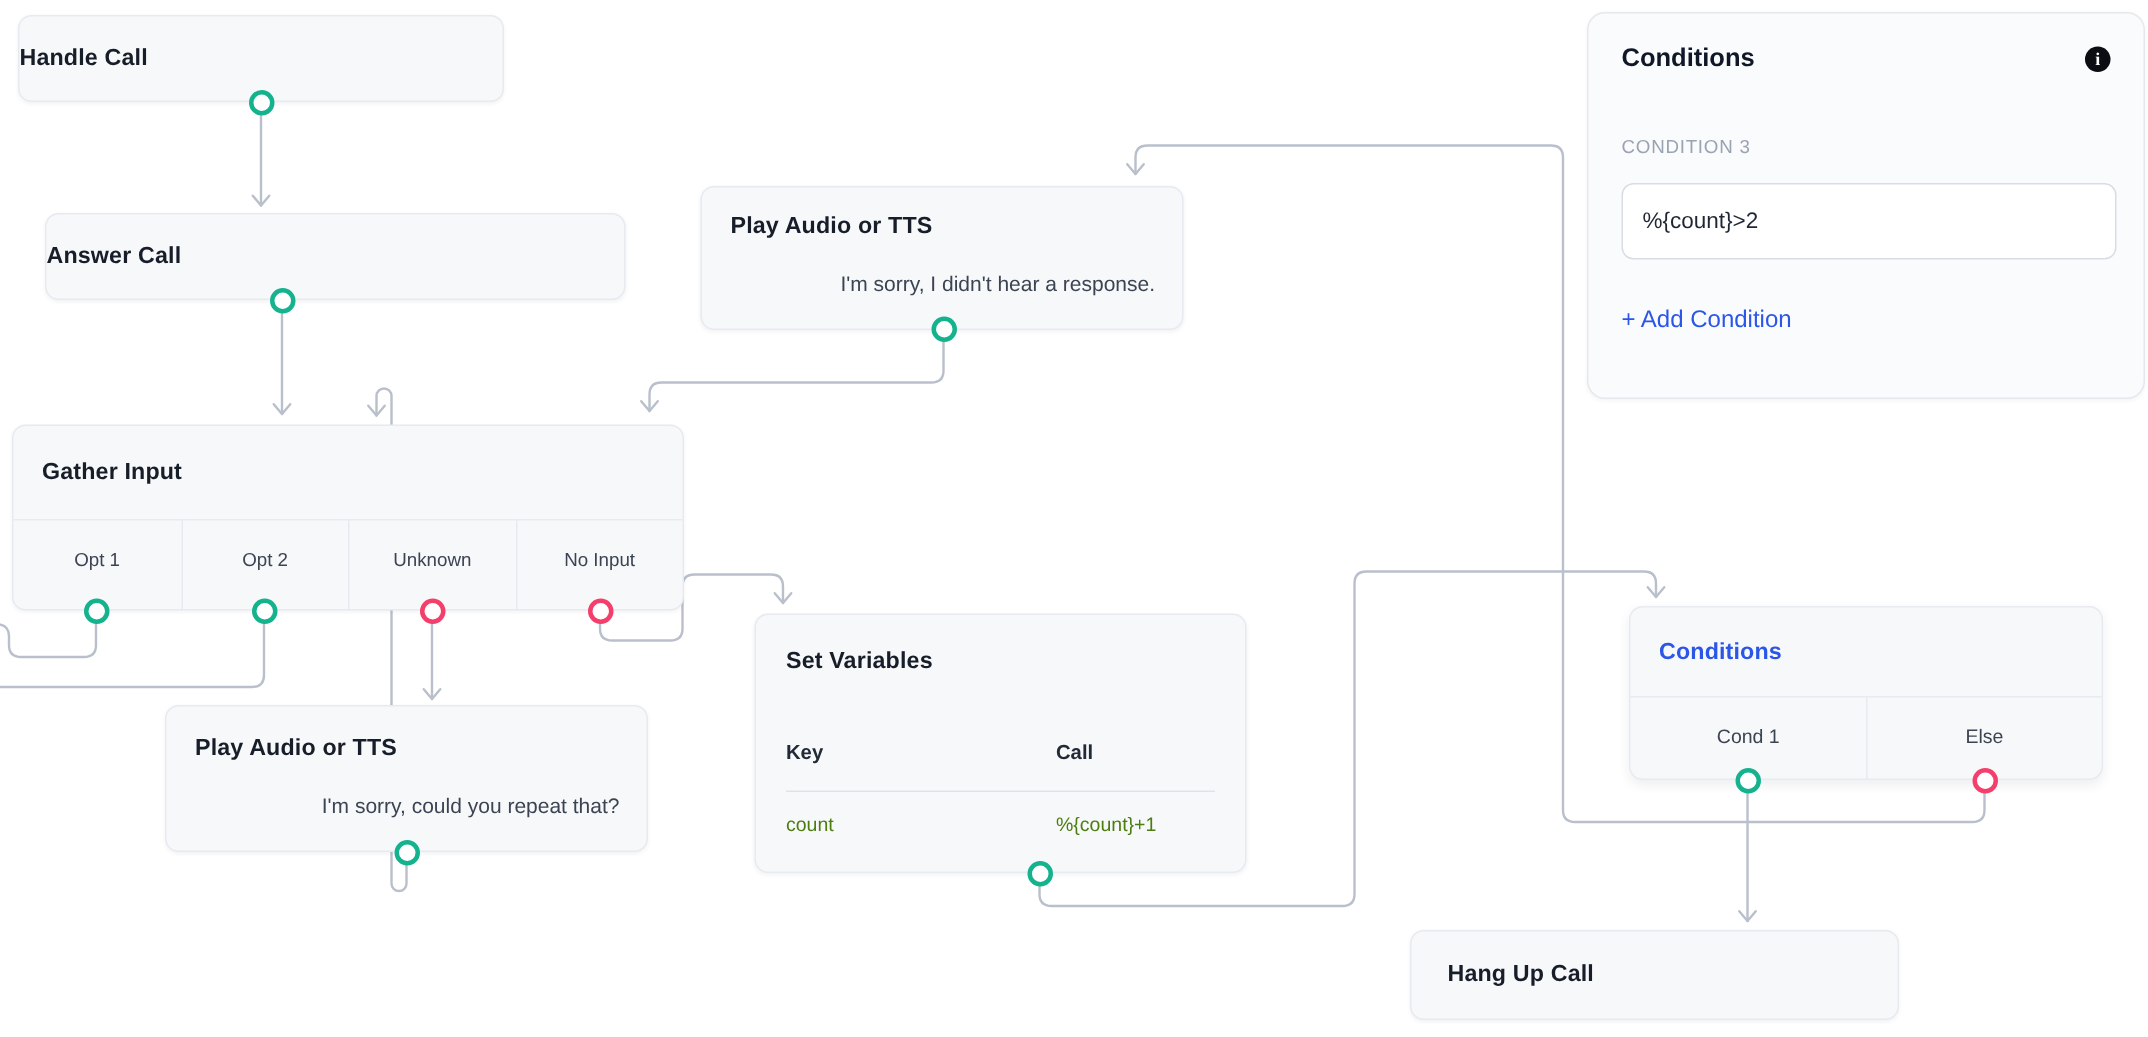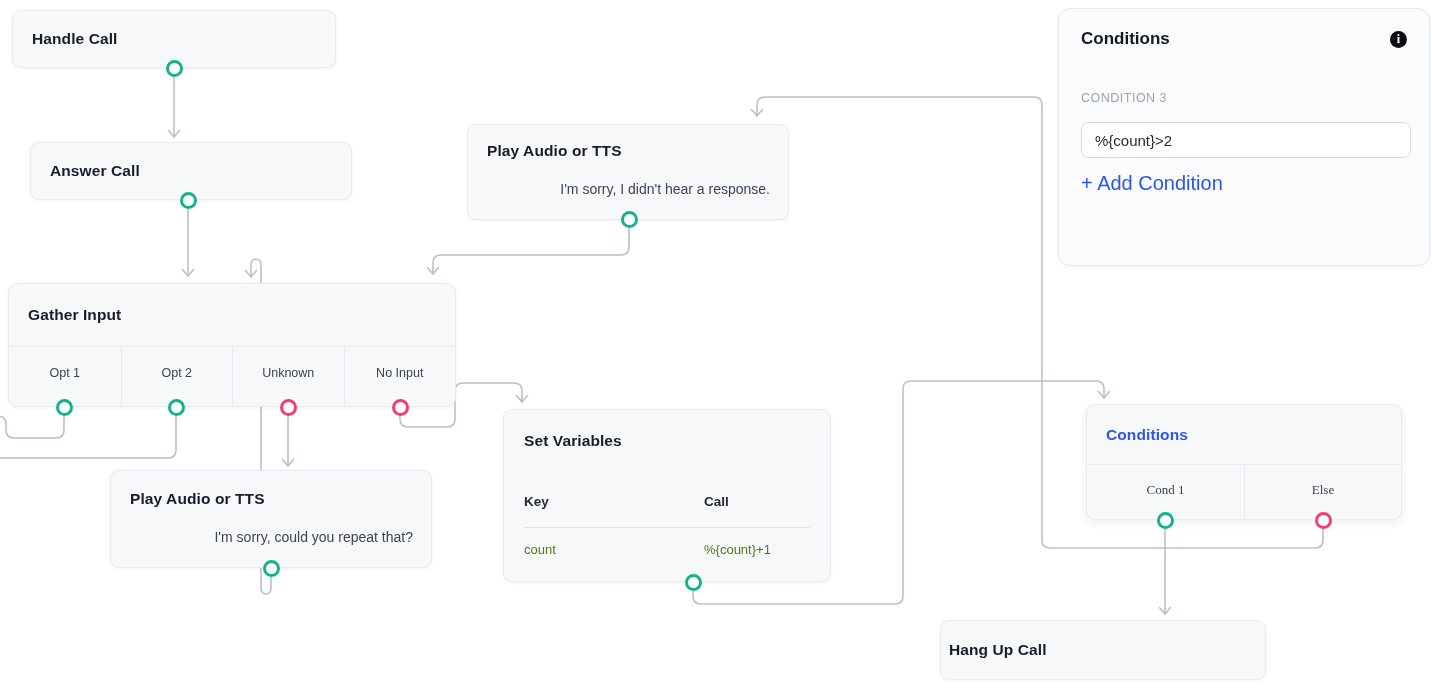--- a/index.html
+++ b/index.html
@@ -20,34 +20,34 @@
     font-family:"Liberation Sans", sans-serif;
   }
   .edges{position:absolute;left:0;top:0;z-index:1;}
   .edges path{fill:none;stroke:var(--edge);stroke-width:1.6;stroke-linecap:round;stroke-linejoin:round;}
   .node{
     position:absolute;z-index:2;background:var(--node-bg);
     border:1px solid var(--node-border);border-radius:9px;
     box-shadow:0 1px 3px rgba(25,35,60,.06);
   }
   .node-title{font-size:15.5px;font-weight:bold;color:var(--title);letter-spacing:.1px;}
-  .simple{display:flex;align-items:center;padding-left:19px;}
+  .simple{display:flex;align-items:center;}
   .media{padding:17px 18px 0 19px;}
   .media .node-body{margin-top:21px;font-size:14px;color:var(--body);text-align:right;}
   .node-header{height:62px;display:flex;align-items:center;padding-left:19px;}
   .branch-row{display:grid;border-top:1px solid var(--node-border);height:61px;}
   .branch-row .cell{
     display:flex;align-items:center;justify-content:center;
     font-size:12.5px;color:var(--body);padding-bottom:9px;border-left:1px solid var(--node-border);
   }
   .branch-row .cell:first-child{border-left:none;}
   .gather .branch-row{grid-template-columns:repeat(4,1fr);}
   .cond-node .node-header{height:59px;}
   .cond-node .node-title{color:var(--blue);}
-  .cond-node .branch-row{grid-template-columns:repeat(2,1fr);height:56px;font-family:Liberation Serif, serif;}
+  .cond-node .branch-row{grid-template-columns:repeat(2,1fr);height:56px;}
   .cond-node .branch-row .cell{font-size:13px;padding-bottom:5px;}
   .setvars{padding:22px 20px 0 20px;}
   .kv-head{display:grid;grid-template-columns:180px 1fr;margin-top:44px;font-size:13.5px;font-weight:bold;color:#222a38;}
   .kv-divider{height:1px;background:#dfe3e9;margin-top:18px;}
   .kv-row{display:grid;grid-template-columns:180px 1fr;margin-top:14px;font-size:13px;color:#4d7c0f;}
   .port{
     position:absolute;z-index:3;width:17px;height:17px;border-radius:50%;
     background:#fff;border:3.5px solid var(--green);cursor:crosshair;
   }
   .port.pink{border-color:var(--pink);}
@@ -58,25 +58,25 @@
   }
   .panel-head{display:flex;align-items:center;justify-content:space-between;}
   .panel-title{font-size:17px;font-weight:bold;color:#101828;}
   .info-icon{
     width:17px;height:17px;border-radius:50%;background:#0b0d12;color:#fff;
     display:flex;align-items:center;justify-content:center;
     font-family:"Liberation Serif", serif;font-size:12px;font-weight:bold;cursor:pointer;
   }
   .cond-label{margin-top:42px;font-size:12.5px;color:var(--muted);letter-spacing:.5px;}
   .cond-input{
-    display:block;margin-top:17px;width:330px;height:36px;background:#fff;
+    display:block;margin-top:17px;width:330px;height:51px;background:#fff;
     border:1px solid #d8dde5;border-radius:8px;padding:0 13px;
     font-family:"Liberation Sans", sans-serif;font-size:15px;color:#1f2735;outline:none;
   }
-  .add-cond{margin-top:14px;font-size:20px;color:var(--blue);cursor:pointer;display:inline-block;}
+  .add-cond{margin-top:32px;font-size:16px;color:var(--blue);cursor:pointer;display:inline-block;}
 </style>
 </head>
 <body>
 
 <div class="canvas">
 
   <svg class="edges" width="1432" height="691" viewBox="0 0 1432 691">
     <defs>
       <marker id="arrow" markerUnits="userSpaceOnUse" markerWidth="14" markerHeight="14" refX="9" refY="7" orient="auto">
         <path d="M2.5,1.5 L9,7 L2.5,12.5" fill="none" stroke="#b9c0cc" stroke-width="1.6" stroke-linecap="round" stroke-linejoin="round"></path>
@@ -92,21 +92,21 @@
     <path d="M271,568 V589 A5,5 0 0 1 261,589 V264 A5,5 0 0 0 251,264 V277" marker-end="url(#arrow)"></path>
     <path d="M693,582 V596 Q693,604 701,604 H895 Q903,604 903,596 V389 Q903,381 911,381 H1096 Q1104,381 1104,389 V398" marker-end="url(#arrow)"></path>
     <path d="M1165,520 V614" marker-end="url(#arrow)"></path>
     <path d="M1323,520 V540 Q1323,548 1315,548 H1050 Q1042,548 1042,540 V105 Q1042,97 1034,97 H765 Q757,97 757,105 V116" marker-end="url(#arrow)"></path>
   </svg>
 
   <div class="node simple" style="left:12px;top:10px;width:324px;height:58px">
     <div class="node-title">Handle Call</div>
   </div>
 
-  <div class="node simple" style="left:30px;top:142px;width:322px;height:58px">
+  <div class="node simple" style="left:30px;top:142px;width:387px;height:58px">
     <div class="node-title">Answer Call</div>
   </div>
 
   <div class="node media" style="left:467px;top:124px;width:322px;height:96px">
     <div class="node-title">Play Audio or TTS</div>
     <div class="node-body">I'm sorry, I didn't hear a response.</div>
   </div>
 
   <div class="node gather" style="left:8px;top:283px;width:448px;height:124px">
     <div class="node-header">
@@ -141,21 +141,21 @@
   <div class="node cond-node" style="left:1086px;top:404px;width:316px;height:116px;box-shadow:0 3px 8px rgba(25,35,60,.08)">
     <div class="node-header">
       <div class="node-title">Conditions</div>
     </div>
     <div class="branch-row">
       <div class="cell">Cond 1</div>
       <div class="cell">Else</div>
     </div>
   </div>
 
-  <div class="node simple" style="left:940px;top:620px;width:326px;height:60px;padding-left:8px">
+  <div class="node simple" style="left:940px;top:620px;width:326px;height:60px;padding-left:24px">
     <div class="node-title">Hang Up Call</div>
   </div>
 
   <div class="port" style="left:165.5px;top:59.5px"></div>
   <div class="port" style="left:179.5px;top:191.5px"></div>
   <div class="port" style="left:620.5px;top:210.5px"></div>
   <div class="port" style="left:55.5px;top:398.5px"></div>
   <div class="port" style="left:167.5px;top:398.5px"></div>
   <div class="port pink" style="left:279.5px;top:398.5px"></div>
   <div class="port pink" style="left:391.5px;top:398.5px"></div>

